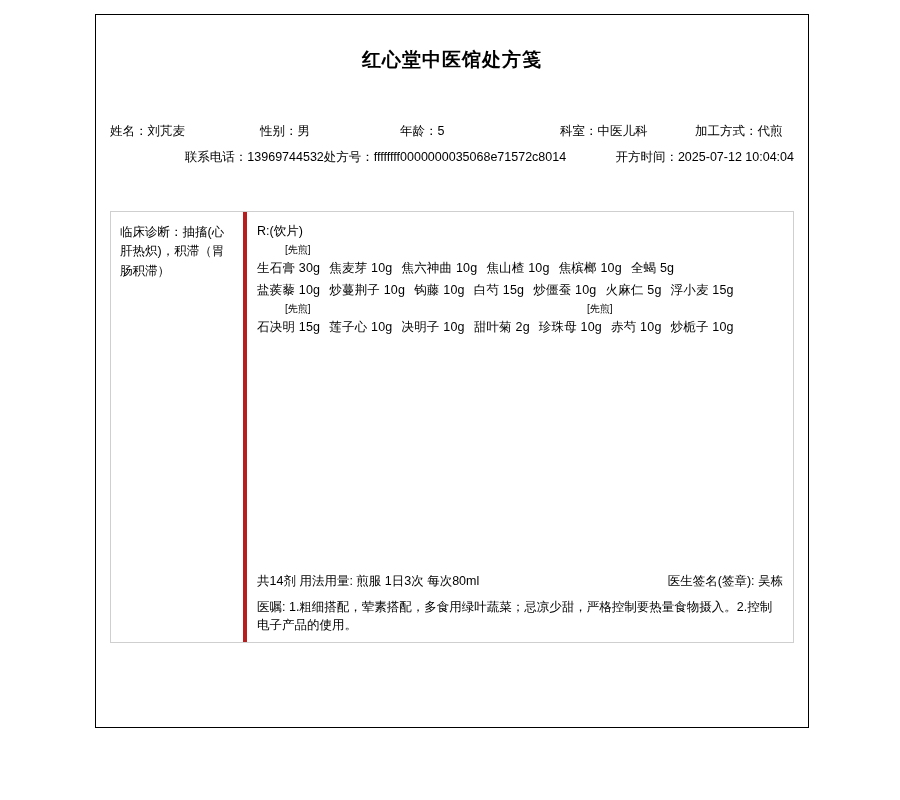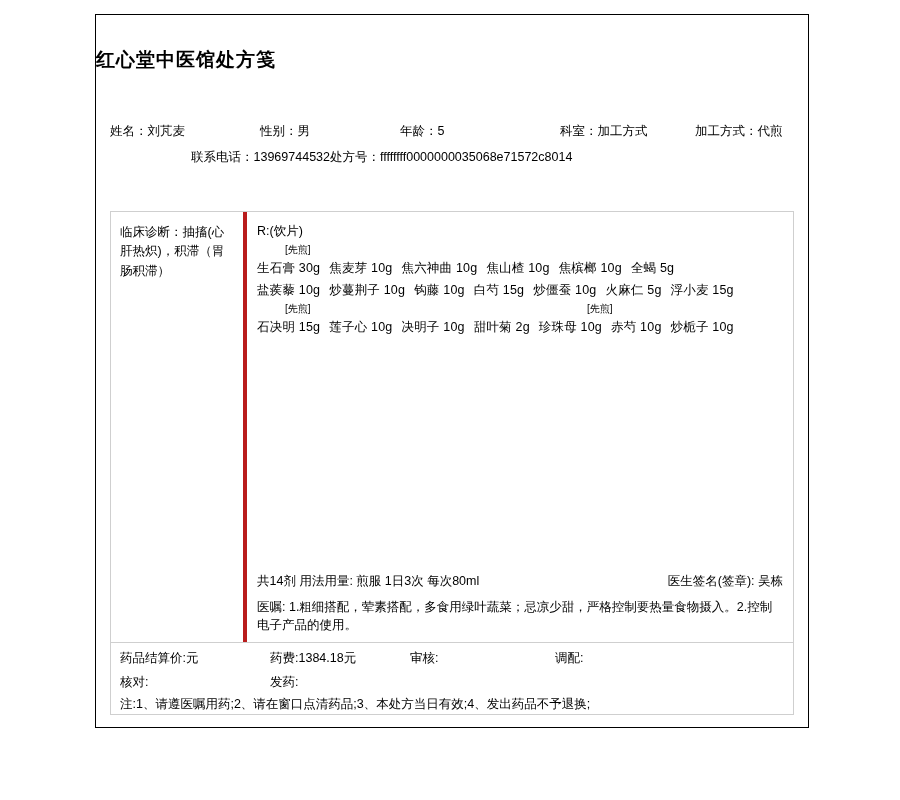--- a/index.html
+++ b/index.html
@@ -21,21 +21,21 @@
     position: absolute;
     left: 95px;
     top: 14px;
     width: 714px;
     height: 714px;
     border: 1px solid #000000;
     background: #ffffff;
     box-sizing: border-box;
   }
   .title {
-    text-align: left;
+    text-align: center;
     font-size: 19px;
     font-weight: bold;
     letter-spacing: 1px;
     margin-top: 32px;
   }
   .meta {
     margin-top: 50px;
     padding: 0 14px;
     font-size: 12.5px;
   }
@@ -150,26 +150,27 @@
 <div class="page">
   <div class="sheet">
 
     <div class="title">红心堂中医馆处方笺</div>
 
     <div class="meta">
       <div class="meta-row row1">
         <div class="m-name">姓名：刘芃麦</div>
         <div class="m-sex">性别：男</div>
         <div class="m-age">年龄：5</div>
-        <div class="m-dept">科室：加工方式</div>
+        <div class="m-dept">科室：中医儿科</div>
         <div class="m-proc">加工方式：代煎</div>
       </div>
       <div class="meta-row row2">
         <div class="m-phone">联系电话：13969744532</div>
         <div class="m-rxno">处方号：ffffffff0000000035068e71572c8014</div>
+        <div class="m-time">开方时间：2025-07-12 10:04:04</div>
       </div>
     </div>
 
     <div class="body-box">
       <div class="diag">临床诊断：抽搐(心肝热炽)，积滞（胃肠积滞）</div>
       <div class="rx">
         <div class="rx-head">R:(饮片)</div>
 
         <div>
           <div class="note-line">
@@ -199,28 +200,15 @@
         <div class="rx-footer">
           <div class="fr1">
             <span>共14剂 用法用量: 煎服 1日3次 每次80ml</span>
             <span>医生签名(签章): 吴栋</span>
           </div>
           <div class="advice">医嘱: 1.粗细搭配，荤素搭配，多食用绿叶蔬菜；忌凉少甜，严格控制要热量食物摄入。2.控制电子产品的使用。</div>
         </div>
       </div>
     </div>
 
-    <div class="bottom">
-      <div class="bot-row1">
-        <div class="b-settle">药品结算价:元</div>
-        <div class="b-fee">药费:1384.18元</div>
-        <div class="b-check">审核:</div>
-        <div class="b-disp">调配:</div>
-      </div>
-      <div class="bot-row2">
-        <div class="b-verify">核对:</div>
-        <div class="b-issue">发药:</div>
-      </div>
-      <div class="bot-note">注:1、请遵医嘱用药;2、请在窗口点清药品;3、本处方当日有效;4、发出药品不予退换;</div>
-    </div>
 
   </div>
 </div>
 
 </body></html>

